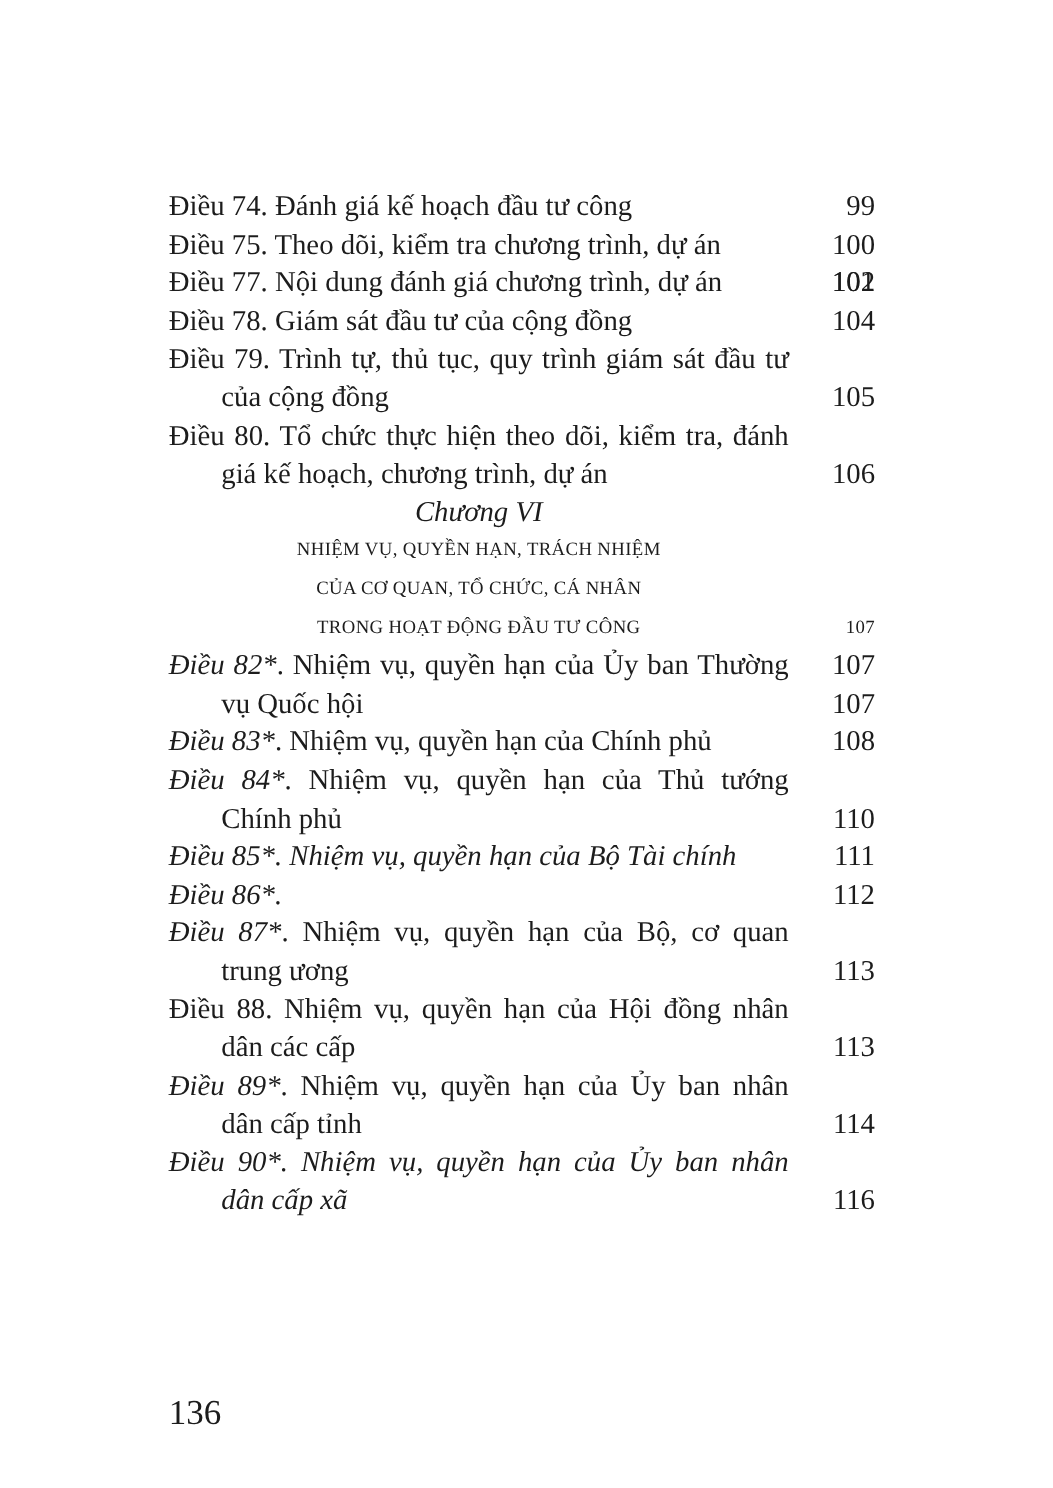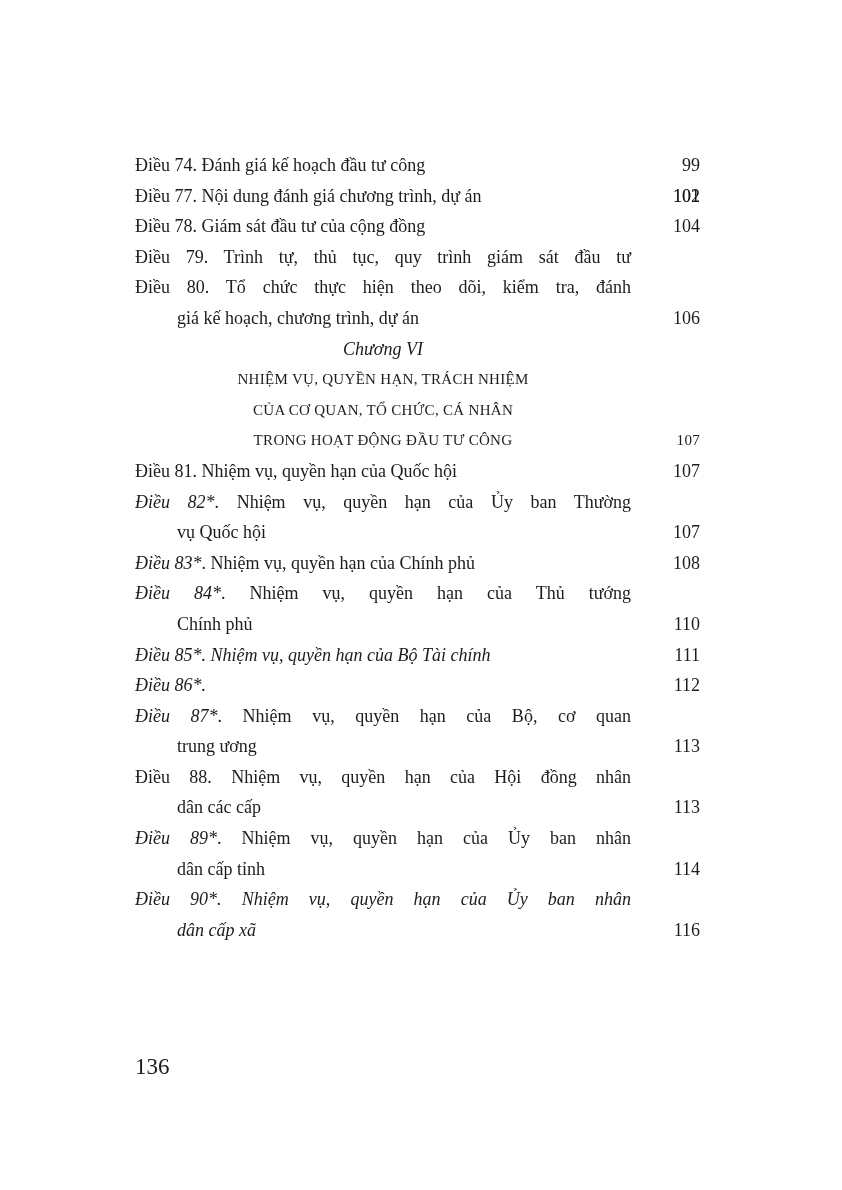--- a/index.html
+++ b/index.html
@@ -18,21 +18,21 @@
   }
   .content {
     position: absolute;
     left: 135px;
     top: 150px;
     width: 565px; 
   }
   .row {
     position: relative;
     line-height: 30.6px;
-    font-size: 18px;
+    font-size: 23px;
   }
   .row .txt {
     width: 496px;
   }
   .row.indent .txt {
     padding-left: 42px;
     width: 454px;
   }
   .row.justify .txt {
     text-align: justify;
@@ -55,48 +55,56 @@
   .pg {
     position: absolute;
     right: 0;
     top: 0;
     line-height: 30.6px;
     font-style: normal;
   }
   .footer-pagenum {
     position: absolute;
     left: 135px;
-    top: 1052px;
-    font-size: 23px;
+    top: 1116px;
+    font-size: 28px;
     line-height: 30px;
   }
 </style>
 </head>
 <body>
 
 <div class="page">
   <div class="content">
       <div class="row">
     <div class="txt"><span>Điều 74. Đánh giá kế hoạch đầu tư công</span></div>
     <span class="pg">99</span>
+  </div>
+      <div class="row">
+    <div class="txt"><span>Điều 75. Theo dõi, kiểm tra chương trình, dự án</span></div>
+    <span class="pg">100</span>
   </div>
       <div class="row">
     <span class="pg">101</span>
   </div>
       <div class="row">
     <div class="txt"><span>Điều 77. Nội dung đánh giá chương trình, dự án</span></div>
     <span class="pg">102</span>
   </div>
       <div class="row">
     <div class="txt"><span>Điều 78. Giám sát đầu tư của cộng đồng</span></div>
     <span class="pg">104</span>
   </div>
       <div class="row justify">
     <div class="txt"><span>Điều 79. Trình tự, thủ tục, quy trình giám sát đầu tư</span></div>
 
+  </div>
+      <div class="row indent">
+    <div class="txt"><span>của cộng đồng</span></div>
+    <span class="pg">105</span>
   </div>
       <div class="row justify">
     <div class="txt"><span>Điều 80. Tổ chức thực hiện theo dõi, kiểm tra, đánh</span></div>
 
   </div>
       <div class="row indent">
     <div class="txt"><span>giá kế hoạch, chương trình, dự án</span></div>
     <span class="pg">106</span>
   </div>
       <div class="row center italic">
@@ -109,21 +117,20 @@
   </div>
       <div class="row center caps">
     <div class="txt"><span>CỦA CƠ QUAN, TỔ CHỨC, CÁ NHÂN</span></div>
 
   </div>
       <div class="row center caps">
     <div class="txt"><span>TRONG HOẠT ĐỘNG ĐẦU TƯ CÔNG</span></div>
     <span class="pg">107</span>
   </div>
       <div class="row">
-    <div class="txt"><span>Điều 81. Nhiệm vụ, quyền hạn của Quốc hội</span></div>
     <span class="pg">107</span>
   </div>
       <div class="row justify">
     <div class="txt"><span class="it">Điều 82*</span><span>. Nhiệm vụ, quyền hạn của Ủy ban Thường</span></div>
 
   </div>
       <div class="row indent">
     <div class="txt"><span>vụ Quốc hội</span></div>
     <span class="pg">107</span>
   </div>

